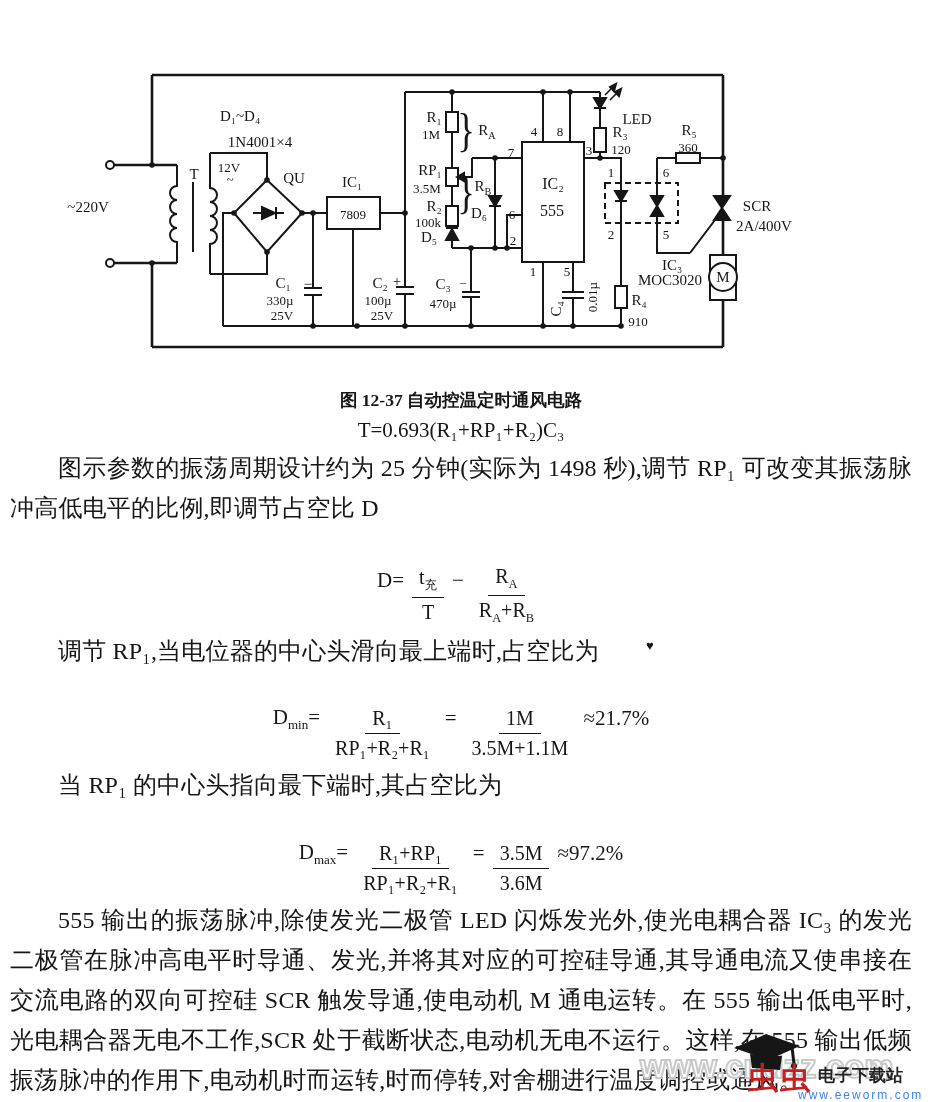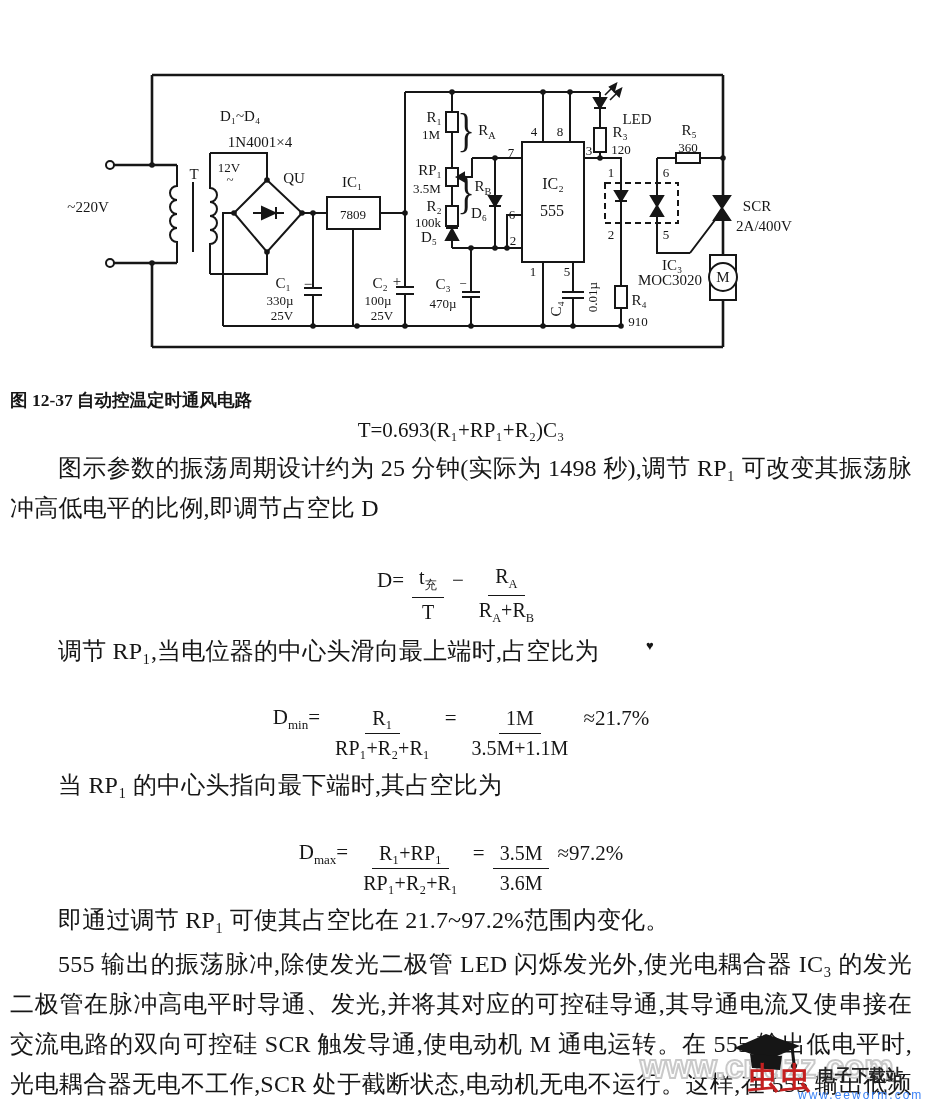--- a/index.html
+++ b/index.html
@@ -10,21 +10,21 @@
   .circuit svg{position:absolute;left:0;top:0;}
   .cl{position:absolute;transform:translate(-50%,-50%);font-size:15px;line-height:1;
       white-space:nowrap;font-family:"Liberation Serif","DejaVu Serif","DejaVu Sans",serif;}
   .cl.small{font-size:13px;}
   .cl.big{font-size:16px;}
   .cl sub{font-size:68%;}
   .brace{position:absolute;transform:translate(-50%,-50%) scale(0.8,1);font-size:46px;font-weight:400;}
   .rot{transform:translate(-50%,-50%) rotate(-90deg);}
   
   .content{position:absolute;left:10px;top:380px;width:902px;}
-  .caption{text-align:left;font-size:17.5px;font-weight:700;margin:8px 0 4px;}
+  .caption{text-align:center;font-size:17.5px;font-weight:700;margin:8px 0 4px;}
   .content p{margin:4px 0 0;font-size:24px;line-height:1.66;text-indent:2em;
              text-align:justify;letter-spacing:0.2px;}
   .formula{display:flex;justify-content:center;align-items:center;font-size:21px;
            margin:6px 0;gap:4px;}
   .formula sub{font-size:62%;}
   .frac{display:inline-flex;flex-direction:column;align-items:center;margin:0 4px;
         font-size:20px;}
   .frac .num{padding:0 7px 3px;border-bottom:1.8px solid #161616;margin-top:30px;}
   .frac .den{padding:3px 7px 0;}
   .p2wrap{position:relative;}
@@ -263,21 +263,20 @@
         <span class="den">RP₁+R₂+R₁</span>
       </span>
       <span>=</span>
       <span class="frac">
         <span class="num">3.5M</span>
         <span class="den">3.6M</span>
       </span>
       <span>≈97.2%</span>
     </div>
 
-    <p>即通过调节 RP₁ 可使其占空比在 21.7~97.2%范围内变化。</p>
     <p>555 输出的振荡脉冲,除使发光二极管 LED 闪烁发光外,使光电耦合器 IC₃ 的发光二极管在脉冲高电平时导通、发光,并将其对应的可控硅导通,其导通电流又使串接在交流电路的双向可控硅 SCR 触发导通,使电动机 M 通电运转。在 555 输出低电平时,光电耦合器无电不工作,SCR 处于截断状态,电动机无电不运行。这样,在 555 输出低频振荡脉冲的作用下,电动机时而运转,时而停转,对舍棚进行温度调控或通风。</p>
   </div>
 
   <span class="wm-url-big">www.cndzz.com</span>
   <svg class="wm-cap" width="72" height="44" viewBox="0 0 72 44">
     <polygon points="4,16 36,2 70,14 38,28" fill="#161616"></polygon>
     <polygon points="20,22 52,24 50,38 22,36" fill="#161616"></polygon>
     <path d="M62,15 L64,32" stroke="#161616" stroke-width="3" fill="none"></path>
     <circle cx="64" cy="34" r="3" fill="#161616"></circle>
   </svg>

